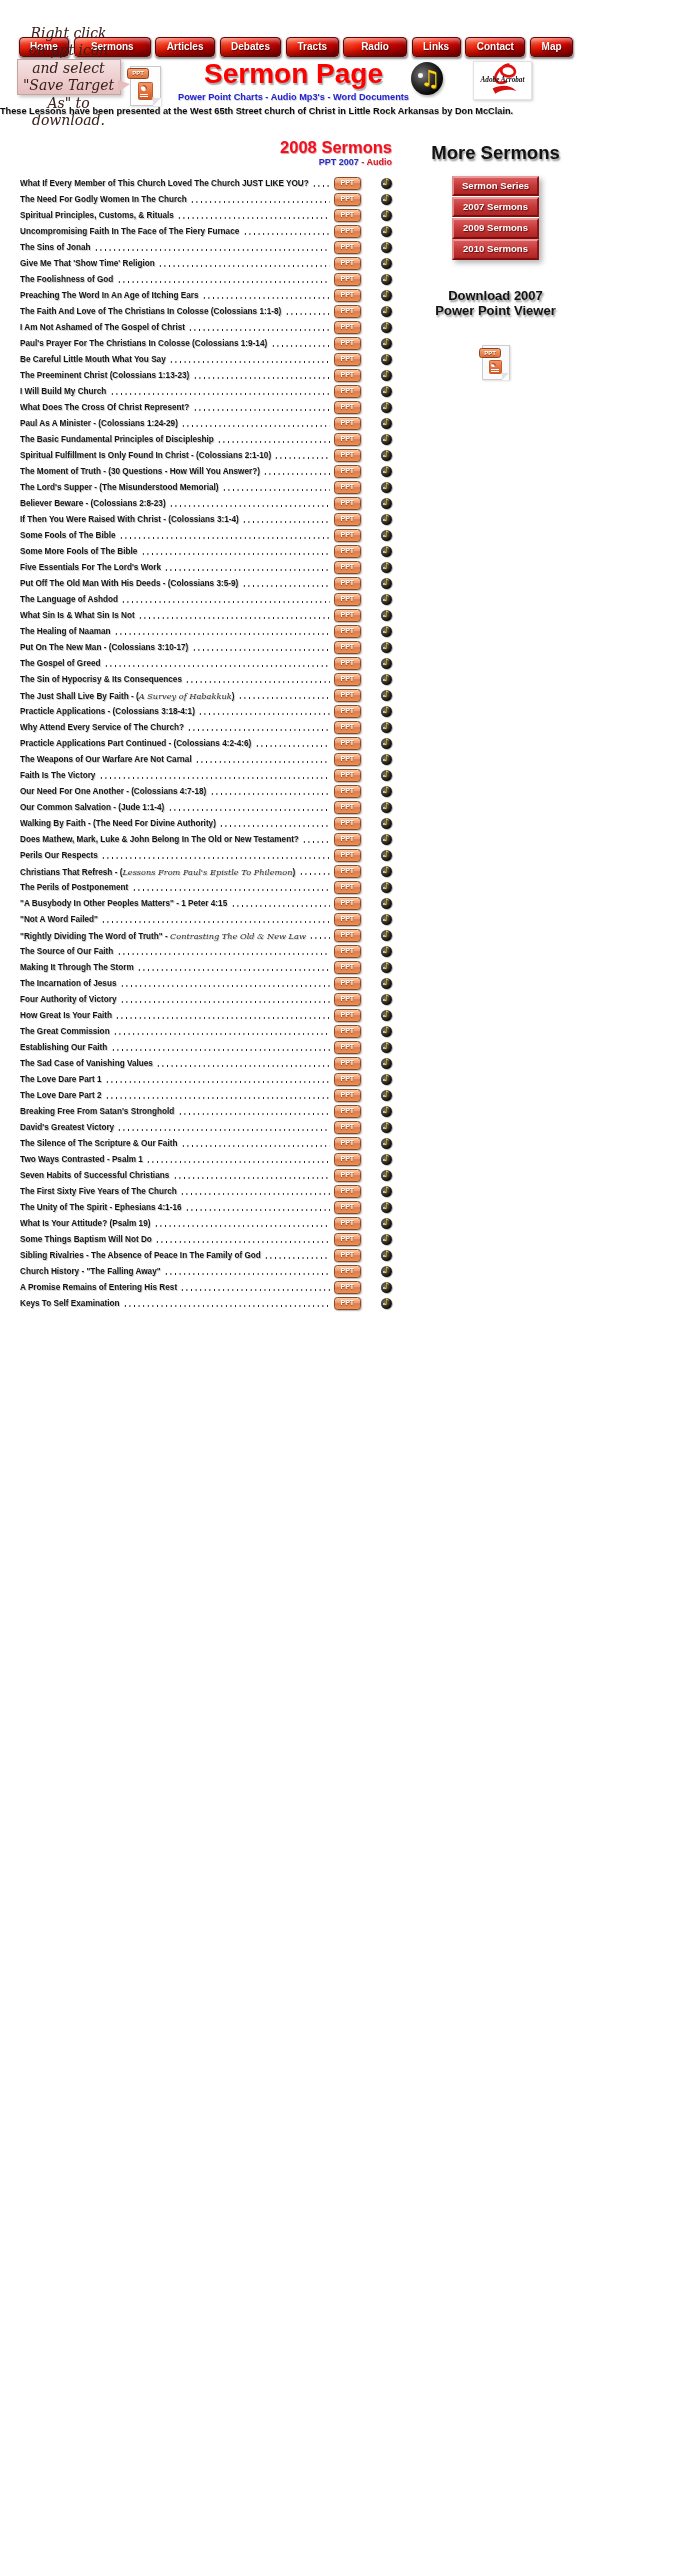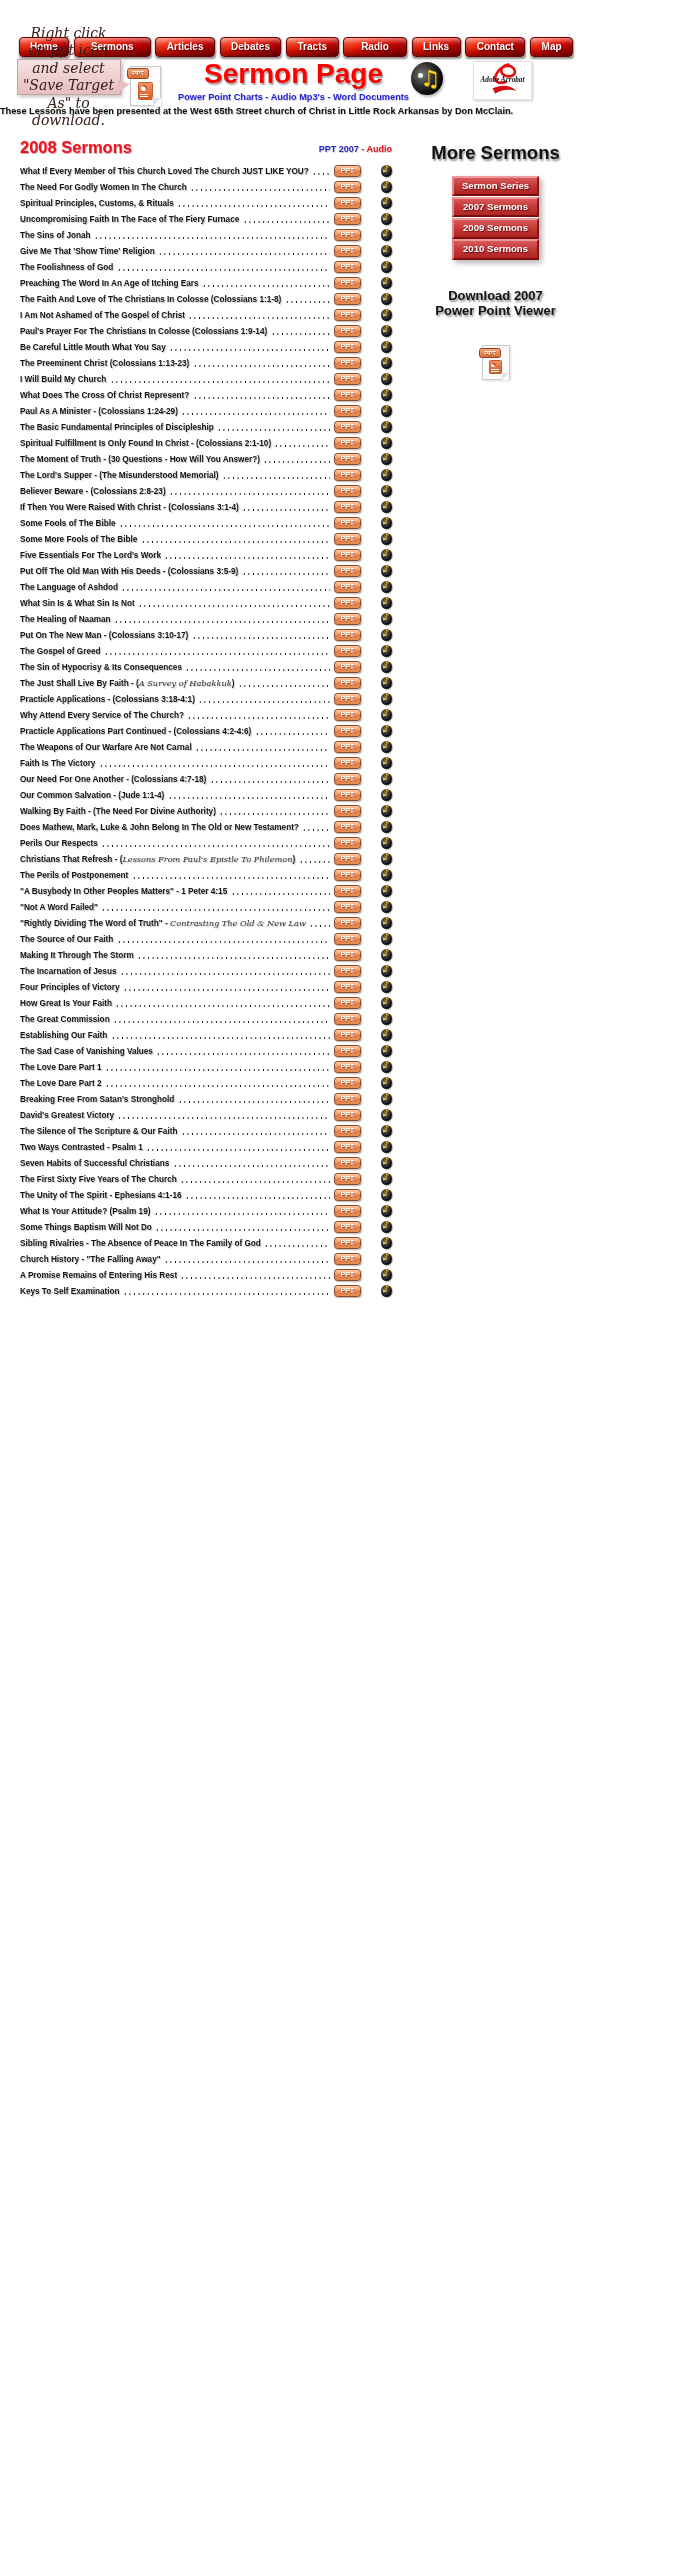--- a/index.html
+++ b/index.html
@@ -67,21 +67,21 @@
   .acrobat svg{position:absolute;left:0;top:0;}
   .acrobat .ac-text{position:absolute;left:0;top:14px;width:100%;text-align:center;
     font-size:7.2px;font-weight:bold;font-style:italic;color:#141414;letter-spacing:0;
     font-family:"Liberation Serif",serif;}
 
   .intro{position:absolute;left:0;top:106px;width:580px;text-align:left;
     font-size:9.2px;font-weight:bold;color:#0d0d0d;text-shadow:0.7px 0.7px 0.7px #c9c9c9;white-space:nowrap;}
 
   
   .listcol{position:absolute;left:20px;top:138px;width:372px;}
-  .list-head{display:flex;align-items:flex-end;}
+  .list-head{display:flex;align-items:flex-end;flex-direction:column;}
   .list-title{font-size:16.5px;font-weight:bold;color:#f2101f;text-shadow:0.7px 1.3px 0.7px #d8a0a0;letter-spacing:0;}
   .list-cols{margin-left:auto;font-size:9px;font-weight:bold;padding-bottom:2.6px;}
   .col-ppt{color:#2a2ac2;text-shadow:0.7px 0.7px 0.7px #c9c9e0;}
   .col-audio{color:#d41826;text-shadow:0.7px 0.7px 0.7px #e4bcbc;}
 
   .rows{margin-top:6px;}
   .row{display:flex;align-items:center;height:16px;}
   .row .t{font-size:8.2px;font-weight:bold;color:#161616;text-shadow:0.9px 0.9px 0.7px rgba(0,0,0,.22);
     white-space:nowrap;flex:0 0 auto;}
   .row .t em{font-family:"DejaVu Serif","Liberation Serif",serif;font-weight:normal;font-style:italic;
@@ -577,21 +577,21 @@
         </div>
         <div class="row">
           <span class="t">The Incarnation of Jesus</span>
           <span class="leader"></span>
           <span class="ppt-btn">PPT</span>
           <span class="audio-sm">
             <span class="n">♪</span>
           </span>
         </div>
         <div class="row">
-          <span class="t">Four Principles of Victory</span>
+          <span class="t">Four Authority of Victory</span>
           <span class="leader"></span>
           <span class="ppt-btn">PPT</span>
           <span class="audio-sm">
             <span class="n">♪</span>
           </span>
         </div>
         <div class="row">
           <span class="t">How Great Is Your Faith</span>
           <span class="leader"></span>
           <span class="ppt-btn">PPT</span>

